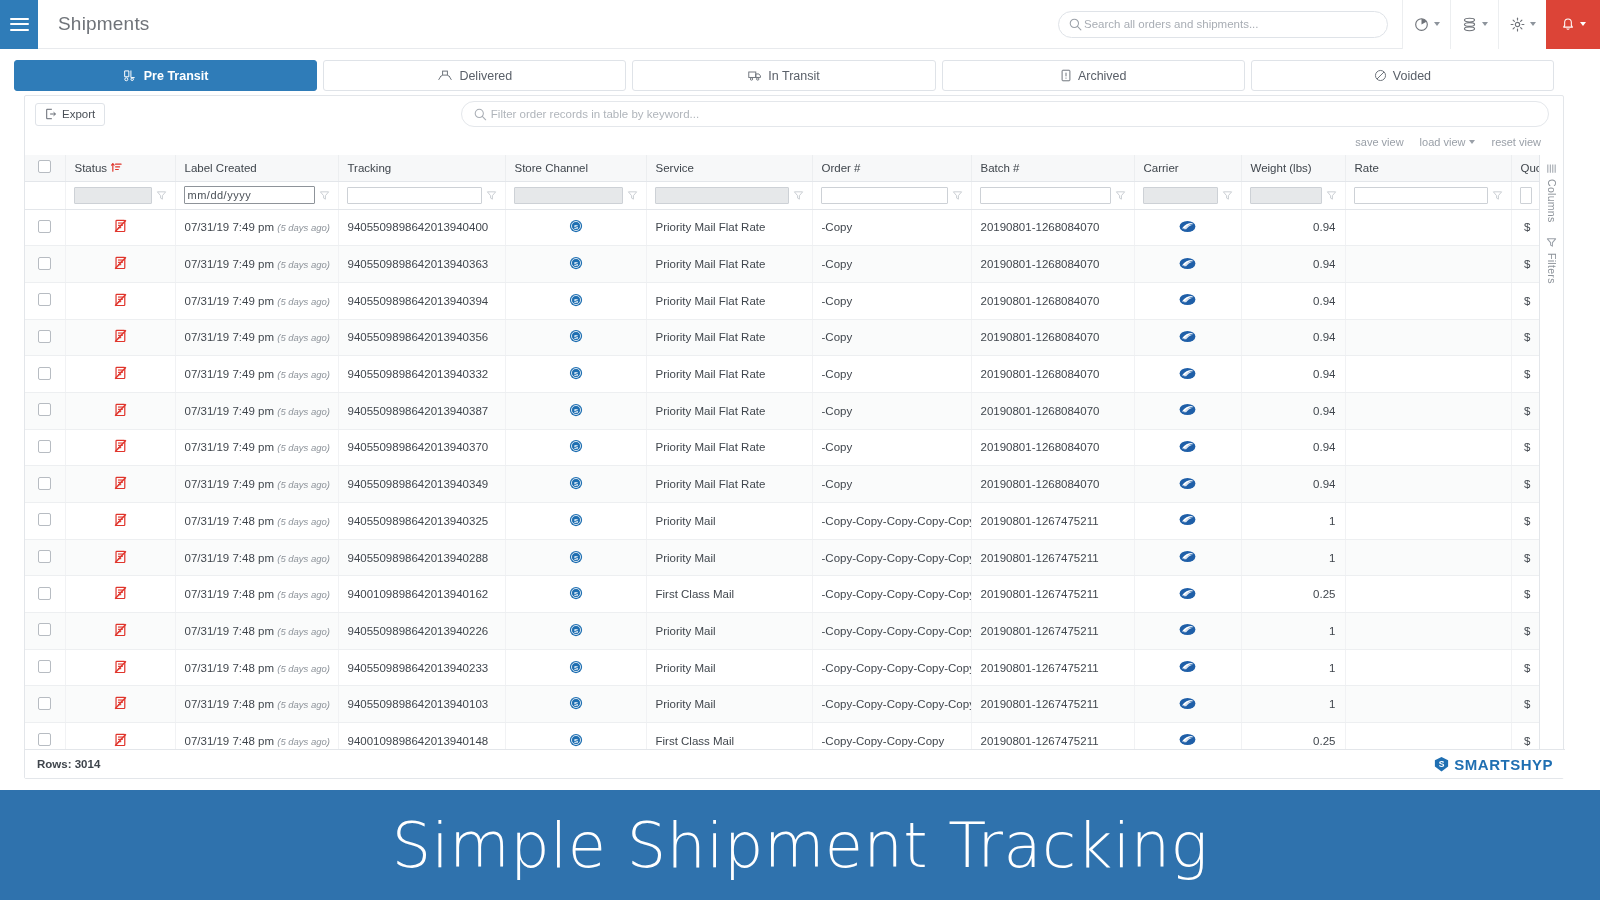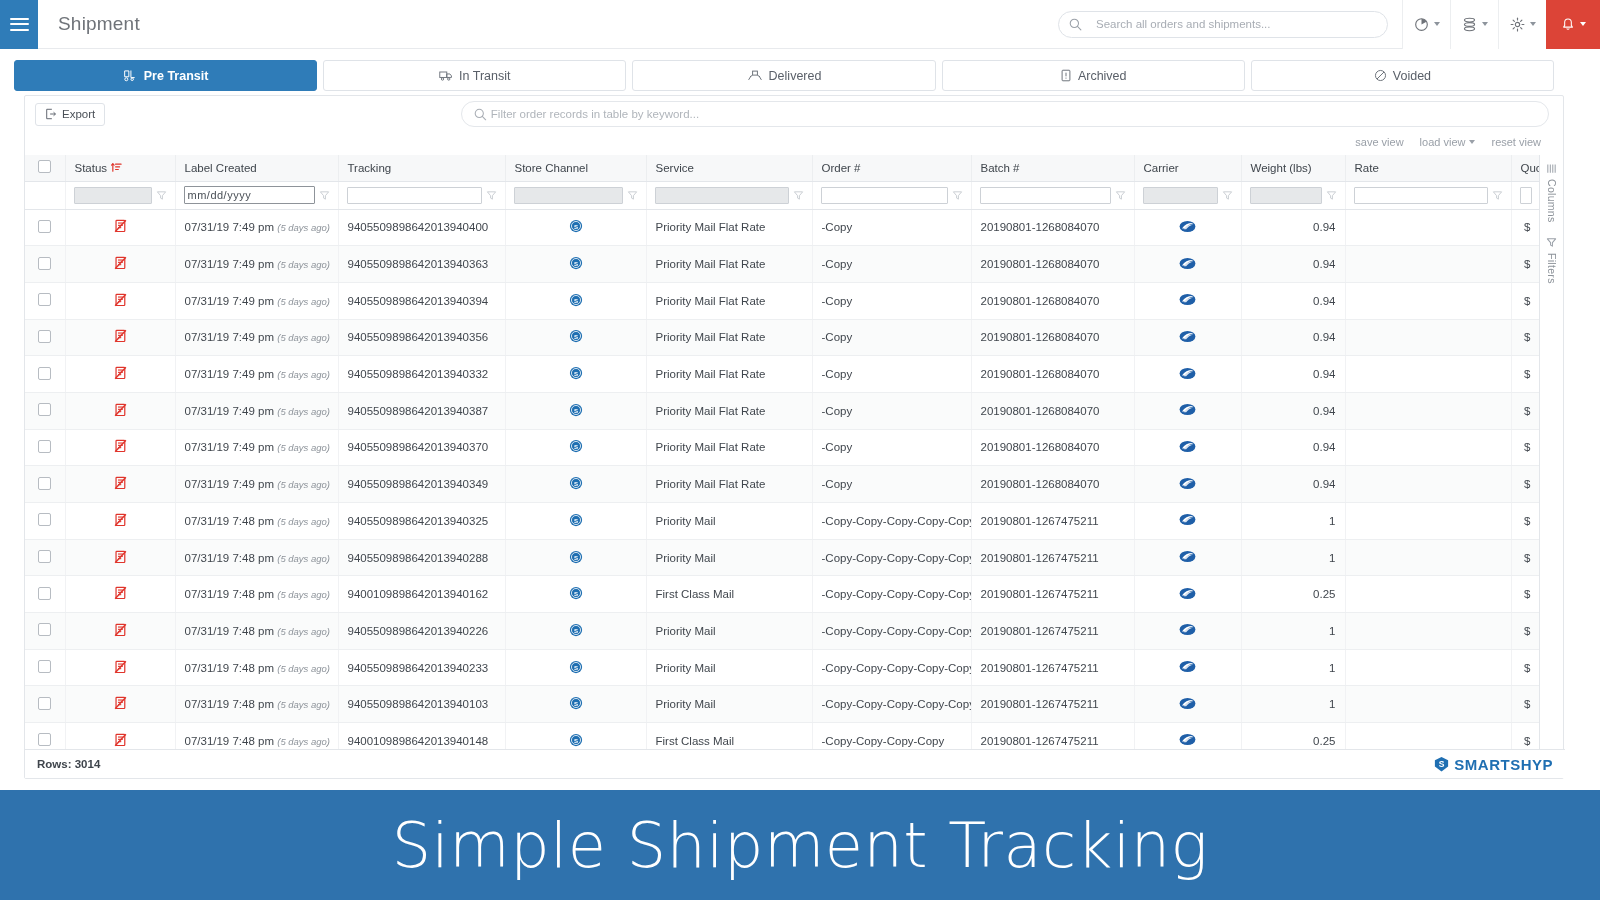--- a/index.html
+++ b/index.html
@@ -34,21 +34,21 @@
     margin-left: auto; display: flex; align-items: center; height: 49px;
   }
   .search-wrap {
     width: 330px; height: 27px; border: 1px solid #dfe3e8; border-radius: 14px;
     display: flex; align-items: center; padding: 0 10px; background: #fff;
     margin-right: 14px;
   }
   .search-wrap svg { flex: 0 0 auto; }
   .search-wrap input {
     border: 0; outline: 0; font-size: 11.5px; color: #5b6169;
-    font-family: "Liberation Sans", sans-serif; margin-left: 14px; width: 100%;
+    font-family: "Liberation Sans", sans-serif; margin-left: 2px; width: 100%;
     background: transparent;
   }
   .search-wrap input::placeholder { color: #a8adb4; }
   .hdr-btn {
     width: 48px; height: 49px; display: flex; align-items: center; justify-content: center;
     gap: 5px; border-left: 1px solid #eceef0; cursor: pointer; background: #fff;
   }
   .hdr-btn.alert { background: #dc4437; border-left: 0; width: 54px; }
   .caret { width: 0; height: 0; border-left: 3.5px solid transparent;
     border-right: 3.5px solid transparent; border-top: 4.5px solid #8d949c; }
@@ -173,21 +173,21 @@
 <body>
 
 <div class="topbar">
   <div class="hamburger-box">
     <div class="bars">
         <i></i>
         <i></i>
         <i></i>
       </div>
   </div>
-  <div class="app-title">Shipment</div>
+  <div class="app-title">Shipments</div>
 
   <div class="topbar-right">
     <div class="search-wrap">
       <svg width="13" height="13" viewBox="0 0 16 16">
         <circle cx="6.6" cy="6.6" r="5.1" fill="none" stroke="#9aa0a8" stroke-width="1.3"></circle>
         <line x1="10.4" y1="10.4" x2="14.6" y2="14.6" stroke="#9aa0a8" stroke-width="1.3" stroke-linecap="round"></line>
       </svg>
       <input type="text" placeholder="Search all orders and shipments..." style="">
     </div>
 
@@ -240,35 +240,35 @@
     <svg width="15" height="13" viewBox="0 0 18 15">
       <path d="M2 2 L7 2 L7 9 L2 9 Z" fill="none" stroke="#ffffff" stroke-width="1.2"></path>
       <line x1="9.5" y1="1.5" x2="9.5" y2="10" stroke="#fff" stroke-width="1.2"></line>
       <line x1="9.5" y1="10" x2="14" y2="10" stroke="#fff" stroke-width="1.2"></line>
       <circle cx="4" cy="12" r="1.8" fill="none" stroke="#fff" stroke-width="1.2"></circle>
       <circle cx="11" cy="12" r="1.5" fill="none" stroke="#fff" stroke-width="1.2"></circle>
     </svg>
     <span>Pre Transit</span>
   </div>
   <div class="tab">
+    <svg width="16" height="13" viewBox="0 0 20 15">
+      <rect x="7" y="2" width="6" height="5" fill="none" stroke="#6b7179" stroke-width="1.2"></rect>
+      <path d="M2 13 L5 8 M18 13 L15 8" stroke="#6b7179" stroke-width="1.2" fill="none"></path>
+      <path d="M4 9 L7 7 M16 9 L13 7" stroke="#6b7179" stroke-width="1.1" fill="none"></path>
+    </svg>
+    <span>Delivered</span>
+  </div>
+  <div class="tab">
     <svg width="14" height="13" viewBox="0 0 18 15">
       <rect x="1" y="3" width="9" height="7" fill="none" stroke="#6b7179" stroke-width="1.2"></rect>
       <path d="M10 5.5 L14 5.5 L16 8 L16 10 L10 10 Z" fill="none" stroke="#6b7179" stroke-width="1.2"></path>
       <circle cx="4.5" cy="12" r="1.5" fill="none" stroke="#6b7179" stroke-width="1.2"></circle>
       <circle cx="12.5" cy="12" r="1.5" fill="none" stroke="#6b7179" stroke-width="1.2"></circle>
     </svg>
     <span>In Transit</span>
-  </div>
-  <div class="tab">
-    <svg width="16" height="13" viewBox="0 0 20 15">
-      <rect x="7" y="2" width="6" height="5" fill="none" stroke="#6b7179" stroke-width="1.2"></rect>
-      <path d="M2 13 L5 8 M18 13 L15 8" stroke="#6b7179" stroke-width="1.2" fill="none"></path>
-      <path d="M4 9 L7 7 M16 9 L13 7" stroke="#6b7179" stroke-width="1.1" fill="none"></path>
-    </svg>
-    <span>Delivered</span>
   </div>
   <div class="tab">
     <svg width="12" height="13" viewBox="0 0 14 16">
       <rect x="2.2" y="1.5" width="9.6" height="13" rx="1" fill="none" stroke="#6b7179" stroke-width="1.2"></rect>
       <line x1="7" y1="4.5" x2="7" y2="9" stroke="#6b7179" stroke-width="1.2"></line>
       <circle cx="7" cy="11.2" r="0.7" fill="#6b7179"></circle>
     </svg>
     <span>Archived</span>
   </div>
   <div class="tab">

